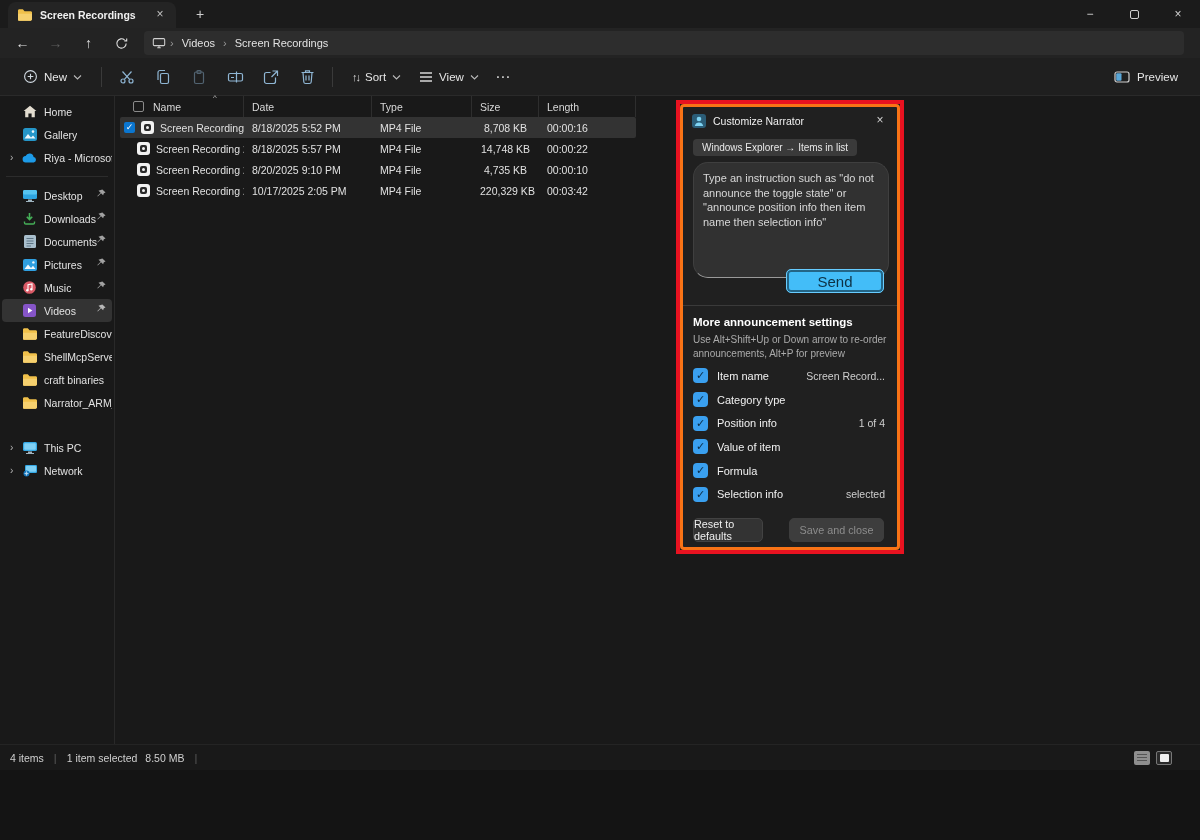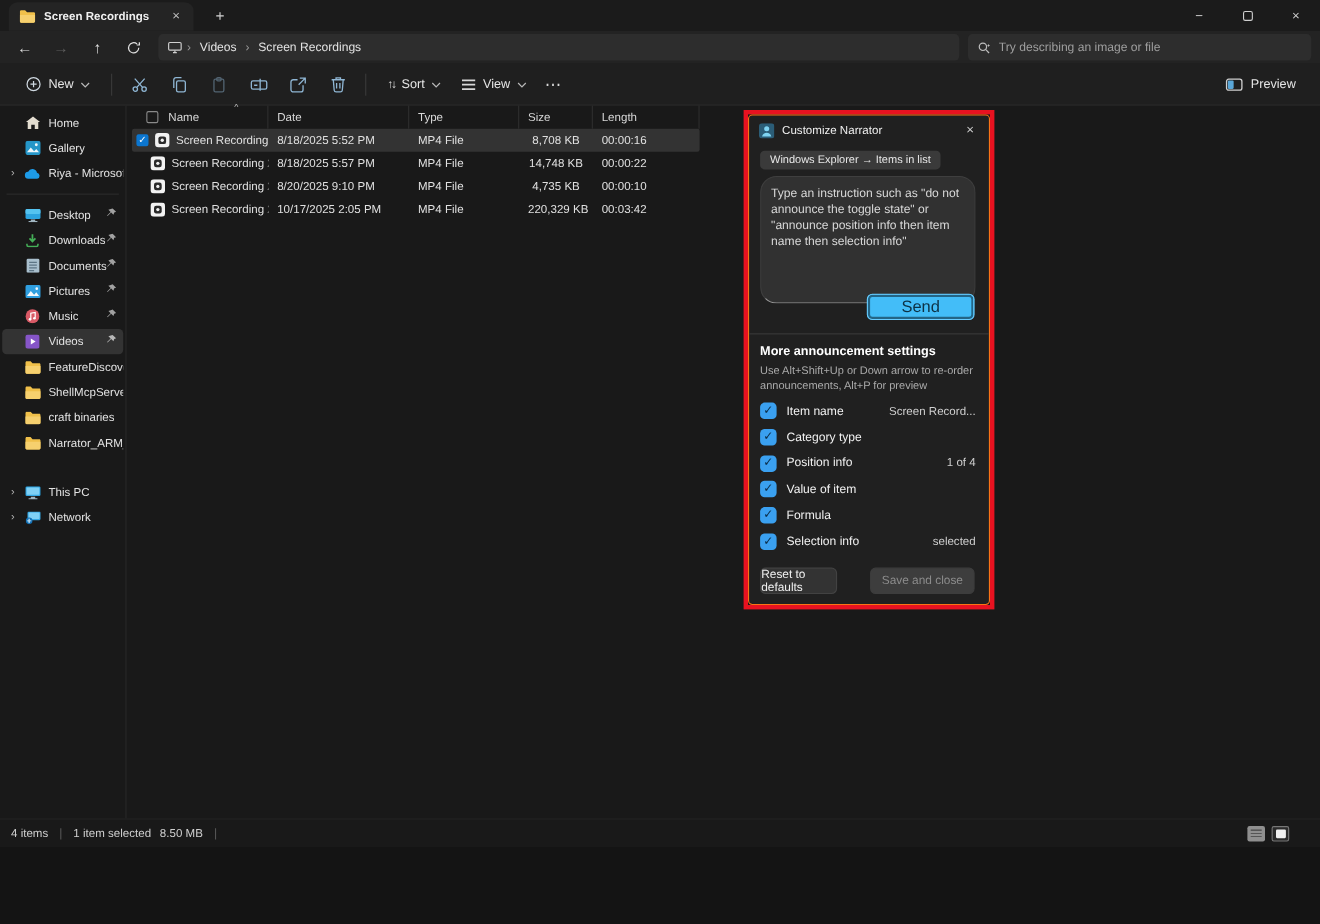--- a/index.html
+++ b/index.html
@@ -74,21 +74,21 @@
   .st-sep { color:#5a5a5a; margin:0 10px; font-size:11px; }
   .st-right { margin-left:auto; display:flex; gap:6px; align-items:center; margin-right:18px; }
   .viewicon { width:16px; height:14px; border-radius:2px; display:flex; align-items:center; justify-content:center; }
   .viewicon.lines { background:#8f8f8f; }
   .viewicon.lines .ln { width:10px; height:8px; background:repeating-linear-gradient(#555 0 1px, transparent 1px 3px); }
   .viewicon.thumb { border:1px solid #777; background:#2a2a2a; }
   .viewicon.thumb .sq { width:9px; height:8px; background:#efefef; border-radius:1px; }
 
   
   .annotation { position:absolute; left:676px; top:100px; width:228px; height:454px; border:4px solid #e81220; z-index:50; }
-  .dialog { position:absolute; inset:0; background:#202020; border:1px solid #f97316; border-radius:4px; overflow:hidden; }
+  .dialog { position:absolute; inset:0; background:#202020; border:3px solid #f97316; border-radius:4px; overflow:hidden; }
   .dlg-title { height:27px; display:flex; align-items:center; gap:7px; padding:0 8px 0 9px; font-size:10.5px; color:#f0f0f0; }
   .dlg-title .t { flex:1; }
   .dlg-close { width:18px; height:18px; text-align:center; line-height:17px; color:#cfcfcf; font-size:12px; border-radius:3px; }
   .chip { display:inline-block; margin:5px 0 0 10px; background:#3a3a3a; border-radius:4px; padding:3px 9px; font-size:10px; color:#e8e8e8; }
   .instr { position:absolute; left:10px; top:55px; width:196px; height:116px; background:#313131; border:1px solid #3f3f3f; border-bottom:1px solid #9a9a9a; border-radius:15px; padding:8px 9px; font-size:11px; line-height:1.32; color:#d8d8d8; }
   .send-btn { position:absolute; top:162px; right:13px; width:98px; height:24px; background:#43bdf8; color:#0d3144; font-size:15px; border:1px solid #67ccff; border-radius:5px; box-shadow:inset 0 0 0 2px rgba(10,30,40,.55); display:flex; align-items:center; justify-content:center; }
   .dlg-divider { position:absolute; left:0; right:0; top:198px; height:1px; background:#3a3a3a; }
   .more-head { position:absolute; left:10px; top:209px; font-size:11.5px; font-weight:bold; color:#ffffff; }
   .more-hint { position:absolute; left:10px; top:226px; width:196px; font-size:10px; line-height:1.4; color:#ababab; }
   .opts { position:absolute; left:10px; right:12px; top:257px; }
@@ -139,28 +139,20 @@
     <div class="crumbbar">
       <svg width="14" height="12" viewBox="0 0 16 13">
           <rect x="1.5" y="1.5" width="13" height="8" rx="1.2" fill="none" stroke="#d0d0d0" stroke-width="1.2"></rect>
           <path d="M6 12h4M8 9.8V12" stroke="#d0d0d0" stroke-width="1.2"></path>
         </svg>
       <span class="crumb-sep">›</span>
       <span class="crumb">Videos</span>
       <span class="crumb-sep">›</span>
       <span class="crumb">Screen Recordings</span>
     </div>
-    <div class="searchbar">
-      <svg width="13" height="13" viewBox="0 0 14 14">
-          <circle cx="6" cy="6" r="3.6" fill="none" stroke="#bdbdbd" stroke-width="1.2"></circle>
-          <path d="M8.8 8.8 12 12" stroke="#bdbdbd" stroke-width="1.2"></path>
-          <path d="M11 5.2l.5 1 .5-1 1-.5-1-.5-.5-1-.5 1-1 .5z" fill="#bdbdbd"></path>
-        </svg>
-      <span class="search-ph">Try describing an image or file</span>
-    </div>
   </div>
 
   <div class="toolbar">
     <div class="tbtn">
       <svg width="15" height="15" viewBox="0 0 16 16">
           <circle cx="8" cy="8" r="6.3" fill="none" stroke="#cfd8e0" stroke-width="1.2"></circle>
           <path d="M8 5v6M5 8h6" stroke="#cfd8e0" stroke-width="1.2"></path>
         </svg>
       <span>New</span>
       <svg class="chev-svg" width="9" height="6" viewBox="0 0 9 6">

